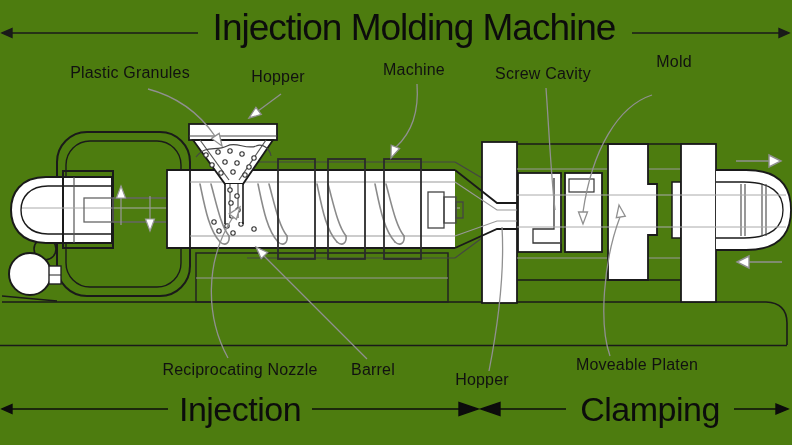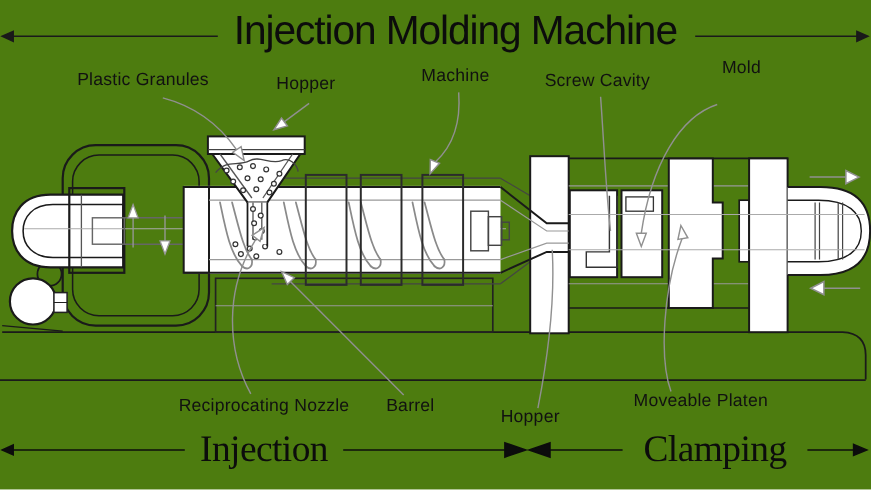--- a/index.html
+++ b/index.html
@@ -7,21 +7,21 @@
     position:relative;width:792px;height:445px;background:#4d7c0f;overflow:hidden;
     font-family:"Liberation Sans", sans-serif;color:#111;
   }
   #stage svg{position:absolute;left:0;top:0;}
   .lbl{
     position:absolute;transform:translateX(-50%);white-space:nowrap;
     font-size:16px;line-height:1;color:#111;letter-spacing:.2px;
   }
   .lbl-big{
     position:absolute;transform:translateX(-50%);white-space:nowrap;
-    font-size:34px;line-height:1;color:#0c0c0c;letter-spacing:-.5px;font-family:Liberation Serif, serif;
+    font-size:34px;line-height:1;color:#0c0c0c;letter-spacing:-.5px;
   }
   .lbl-title{
     position:absolute;transform:translateX(-50%);white-space:nowrap;
     font-size:37px;line-height:1.1;color:#0c0c0c;letter-spacing:-1px;font-weight:500;
   }
 </style>
 </head>
 <body>
 
 <div id="stage">

